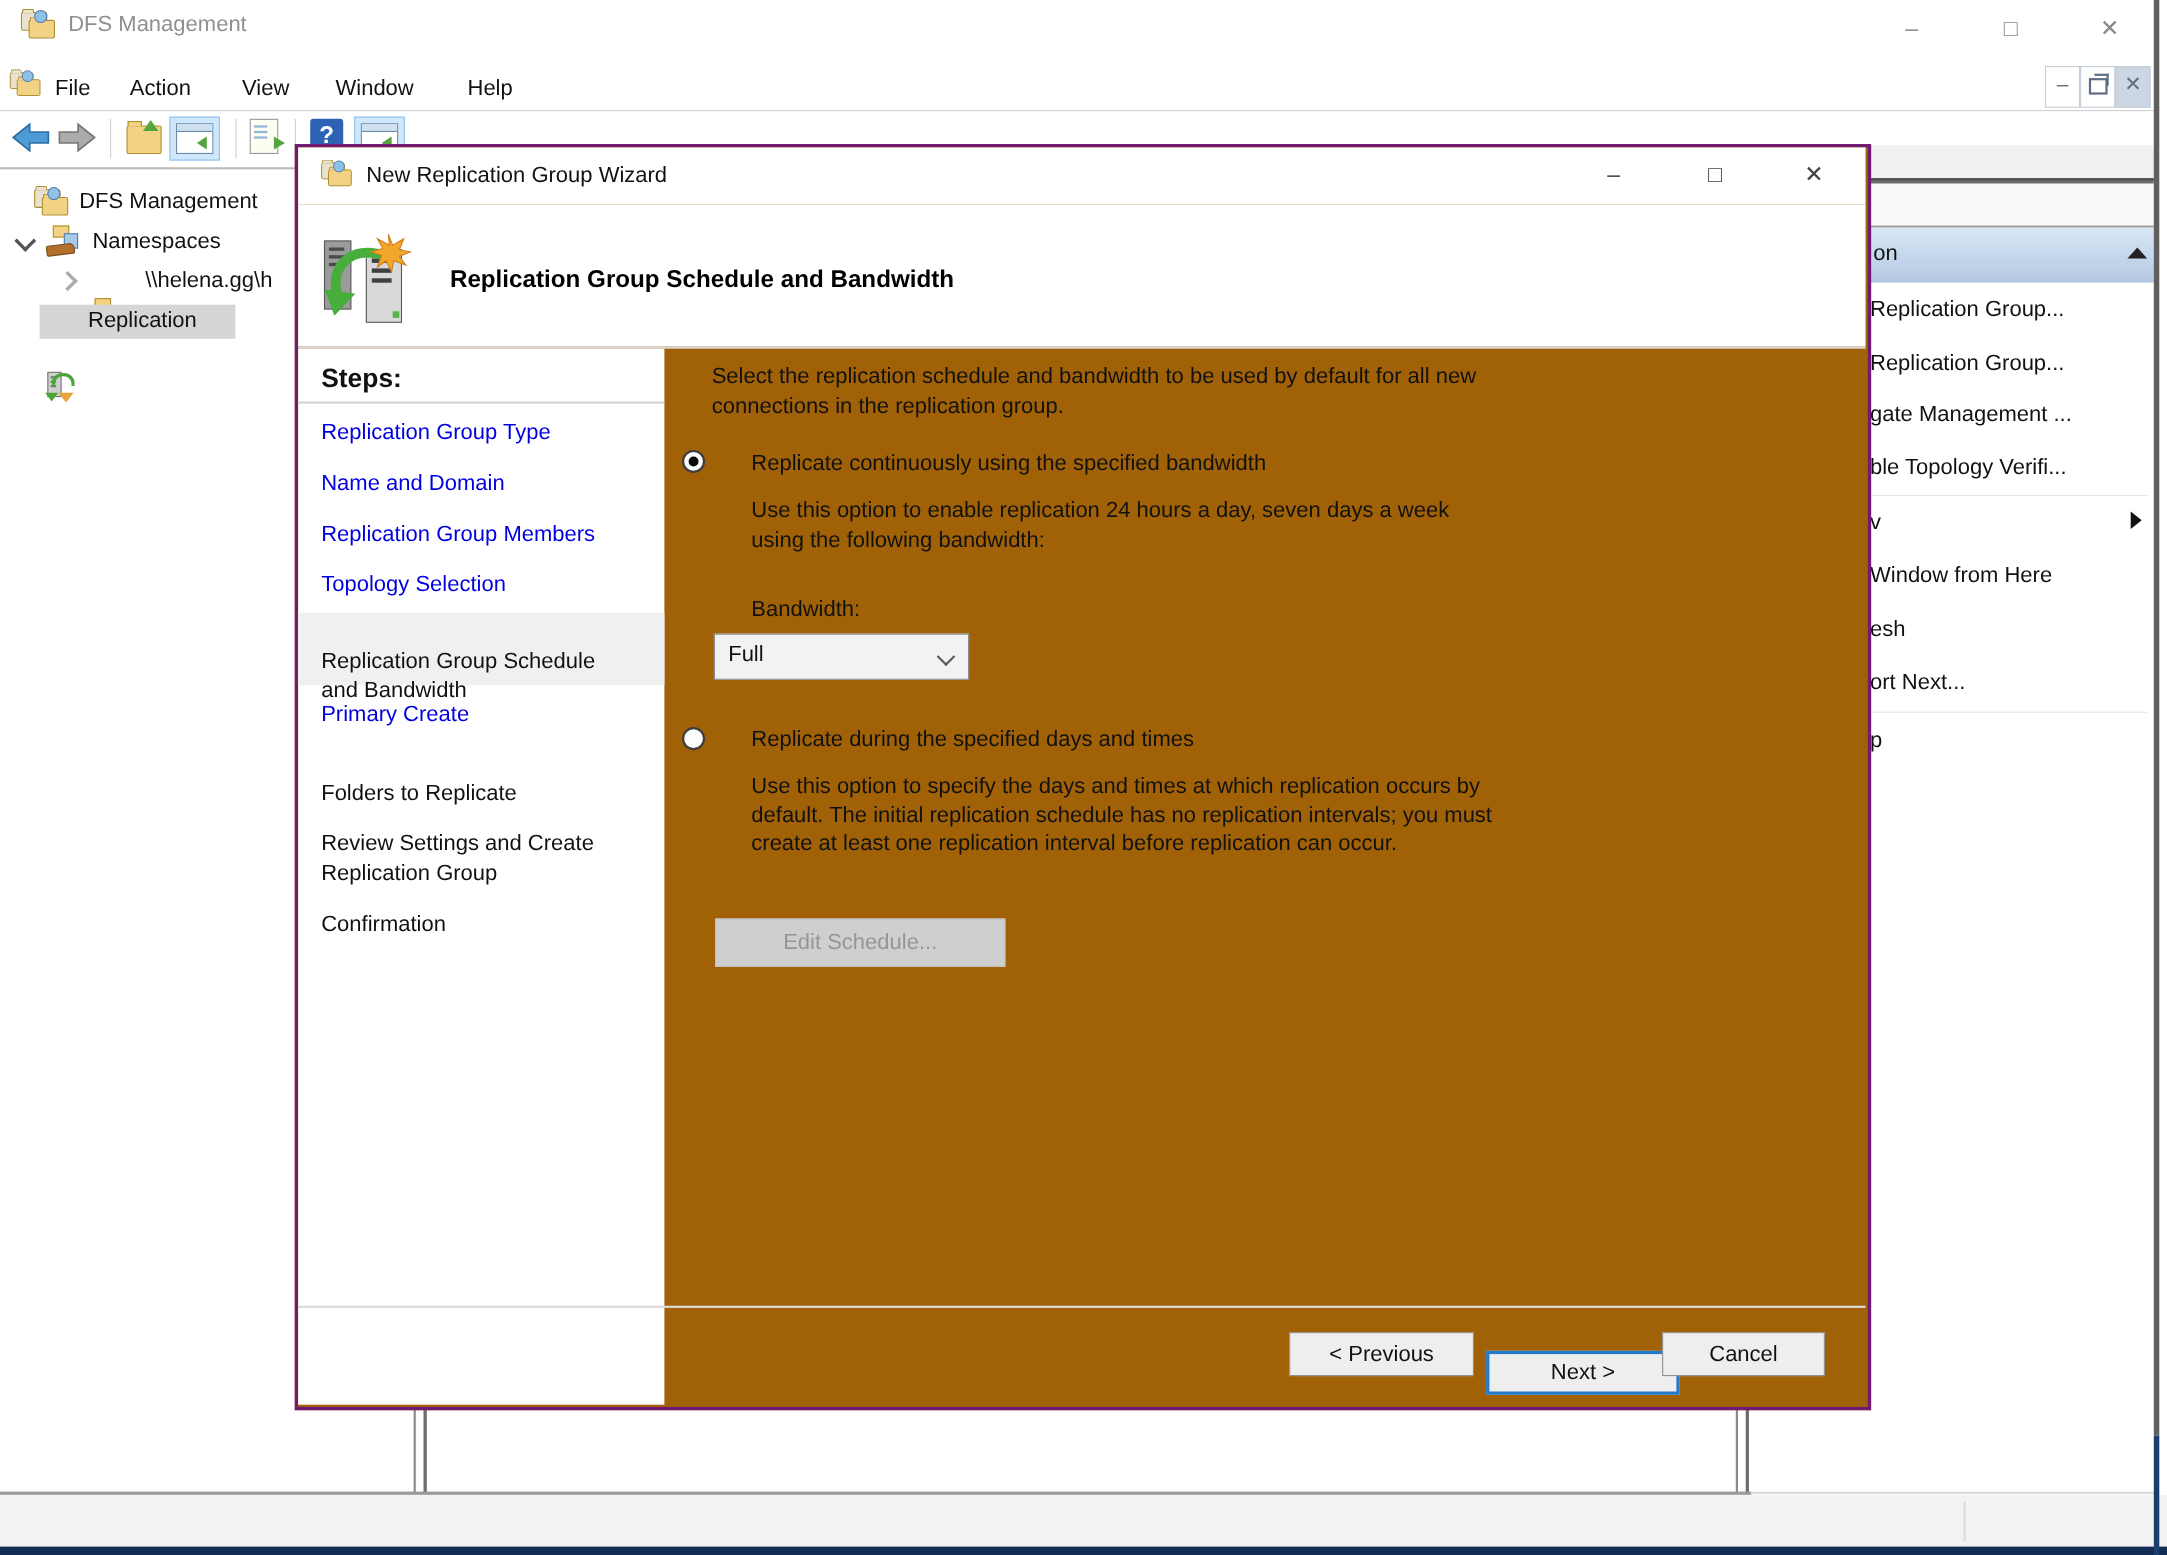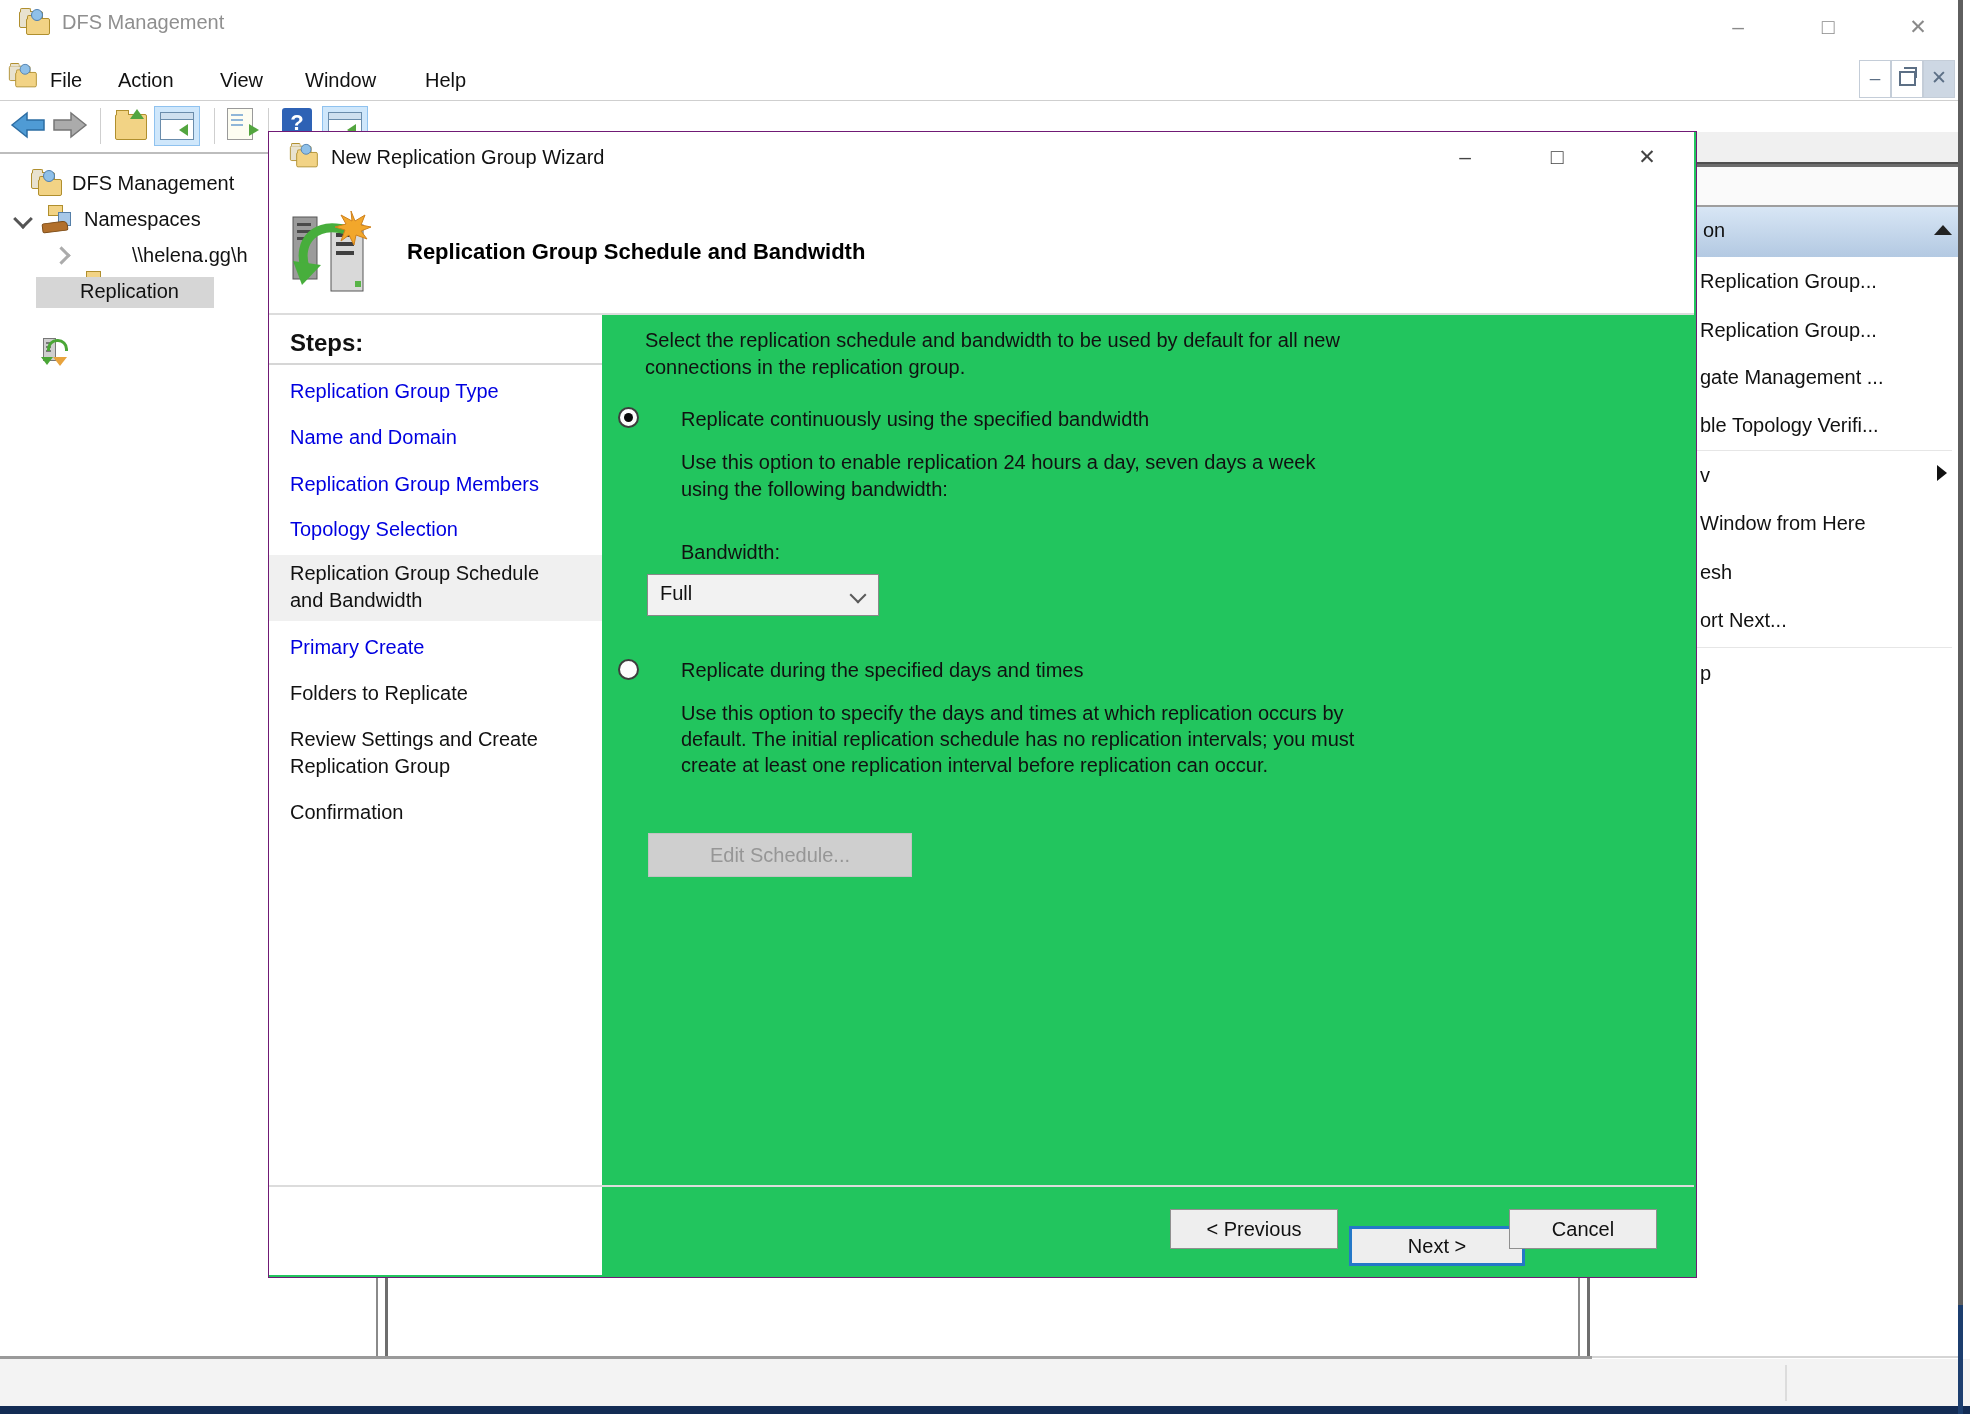--- a/index.html
+++ b/index.html
@@ -62,26 +62,26 @@
   .restore-g{position:relative;width:13px;height:11px;border:2px solid #5c6f85;margin:10px auto 0;}
   .restore-g::before{content:"";position:absolute;left:3px;top:-6px;width:11px;height:9px;border:2px solid #5c6f85;border-left:none;border-bottom:none;}
 
   
   .ap-item{font-size:20px;color:#111;white-space:nowrap;}
   .ap-sep{height:1px;background:#e6e6e6;}
   .tri-up{width:0;height:0;border-left:9px solid transparent;border-right:9px solid transparent;border-bottom:10px solid #222;}
   .tri-right{width:0;height:0;border-top:8px solid transparent;border-bottom:8px solid transparent;border-left:10px solid #111;}
 
   
-  #wizard{left:268px;top:131px;width:1427px;height:1145px;background:#22c55e;border:1px solid #701a75;z-index:10;text-decoration:underline;}
+  #wizard{left:268px;top:131px;width:1427px;height:1145px;background:#a16207;border:3px solid #701a75;z-index:10;text-decoration:underline;}
   .wz-title{font-size:20px;color:#111;}
   .wz-header-text{font-size:22px;font-weight:bold;color:#000;}
   .step{font-size:20px;line-height:27px;}
   .step.link{color:#0000e0;}
-  .step.cur,.step.plain{color:#111;}
+  .step.cur,.step.plain{color:#111;margin-top:26px;}
   .preline{white-space:pre-line;}
   .body-text{font-size:20px;color:#111;line-height:27px;margin-left:31px;}
   .radio{width:21px;height:21px;border:2px solid #3e3e3e;border-radius:50%;background:#fdfdfd;box-sizing:border-box;}
   .radio.sel::after{content:"";display:block;width:9px;height:9px;margin:4px;border-radius:50%;background:#0a0a0a;}
   .combo{background:#f2f2f2;border:1px solid #898989;font-size:20px;color:#111;}
   .combo .chev{position:absolute;right:14px;top:14px;width:10px;height:10px;border-left:2px solid #5a5a5a;border-bottom:2px solid #5a5a5a;transform:rotate(-45deg);}
   .btn{background:#eeeeee;border:1px solid #8f8f8f;font-size:20px;color:#111;text-align:center;line-height:38px;box-sizing:border-box;}
   .btn.focusblue{border:3px solid #2478c8;line-height:34px;}
   .btn.disabled{background:#cfcfcf;border:1px solid #c2c2c2;color:#969696;}
 </style>

